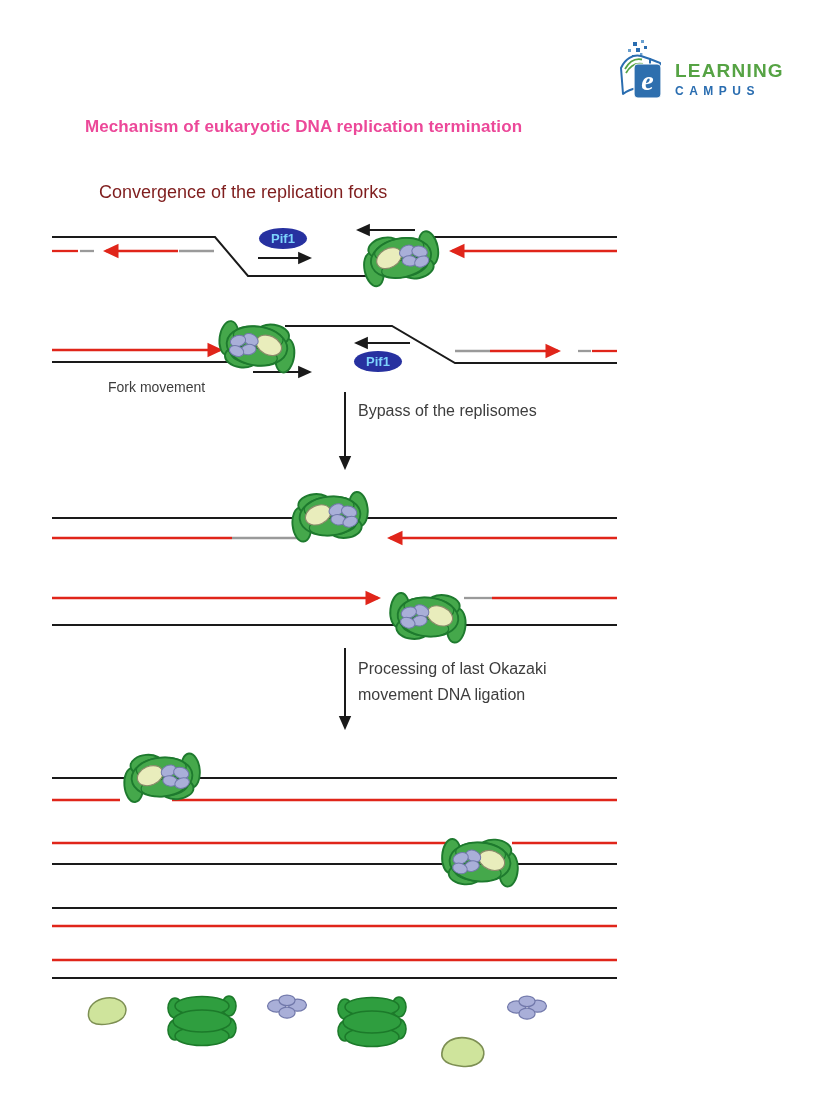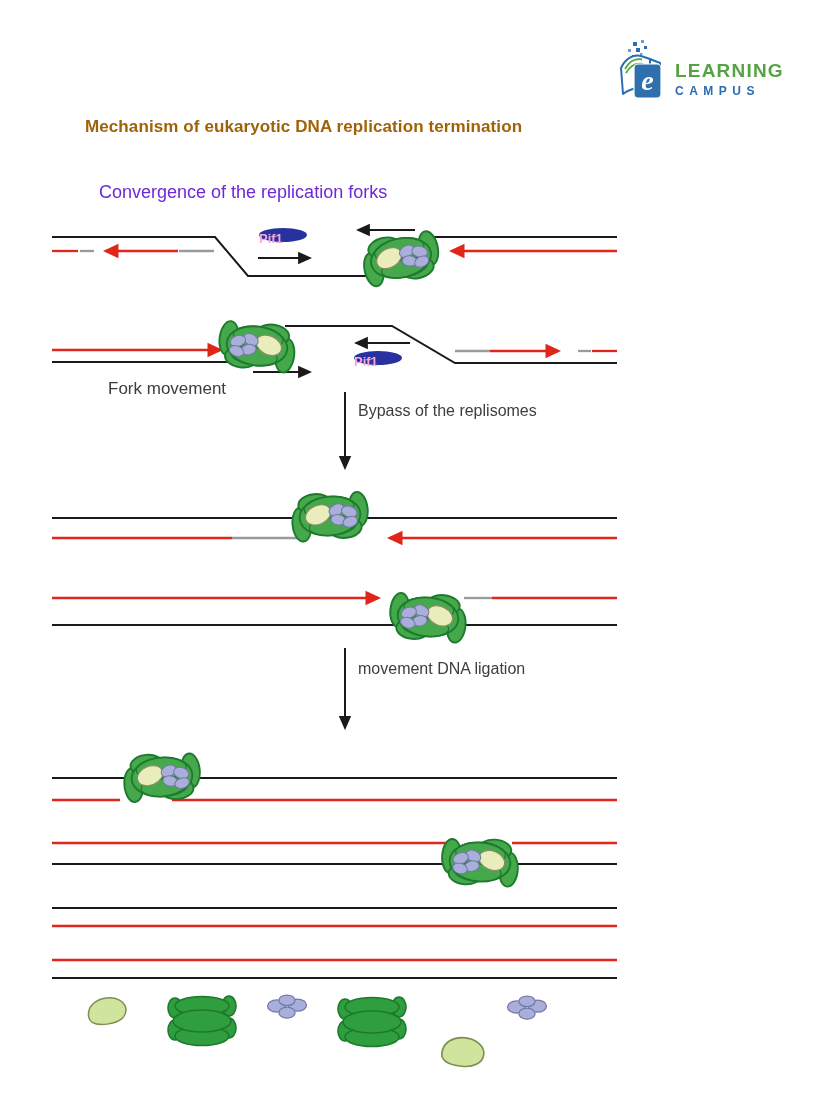--- a/index.html
+++ b/index.html
@@ -6,36 +6,36 @@
   .page{
     position:relative;
     width:828px;height:1104px;
     background:#ffffff;
     font-family:"Liberation Sans", sans-serif;
     overflow:hidden;
   }
   .diagram-svg{position:absolute;left:0;top:0;width:828px;height:1104px;}
   .title{
     position:absolute;left:85px;top:117px;
-    font-size:17px;font-weight:700;color:#a16207;letter-spacing:.1px;
+    font-size:17px;font-weight:700;color:#ec4899;letter-spacing:.1px;
   }
   .step-label{
     position:absolute;left:99px;top:182px;
-    font-size:18px;color:#6d28d9;
+    font-size:18px;color:#7f1d1d;
   }
   .pif1{
-    position:absolute;width:48px;height:14px;line-height:21px;
-    background:#2731a0;color:#f9a8d4;border-radius:50%;
-    text-align:left;font-size:13px;font-weight:700;
+    position:absolute;width:48px;height:21px;line-height:21px;
+    background:#2731a0;color:#7dd3fc;border-radius:50%;
+    text-align:center;font-size:13px;font-weight:700;
   }
   .pif1-a{left:259px;top:228px;}
   .pif1-b{left:354px;top:351px;}
   .fork-movement{
     position:absolute;left:108px;top:379px;
-    font-size:17px;color:#3d3d3d;
+    font-size:14px;color:#3d3d3d;
   }
   .arrow-text{
     position:absolute;left:358px;
     font-size:16px;line-height:26px;color:#3d3d3d;
   }
   .arrow-text.bypass{top:398px;}
   .arrow-text.cmg{top:656px;}
   
   .logo{position:absolute;left:618px;top:40px;display:flex;align-items:flex-start;}
   .logo-icon{width:48px;height:62px;flex:0 0 auto;}
@@ -213,16 +213,17 @@
   <div class="pif1 pif1-a">Pif1</div>
   <div class="pif1 pif1-b">Pif1</div>
 
   <div class="fork-movement">Fork movement</div>
 
   <div class="arrow-text bypass">
     <div>Bypass of the replisomes</div>
   </div>
 
   <div class="arrow-text cmg">
+    <div>Processing of last Okazaki</div>
     <div>movement DNA ligation</div>
   </div>
 
 </div>
 
 </body></html>

